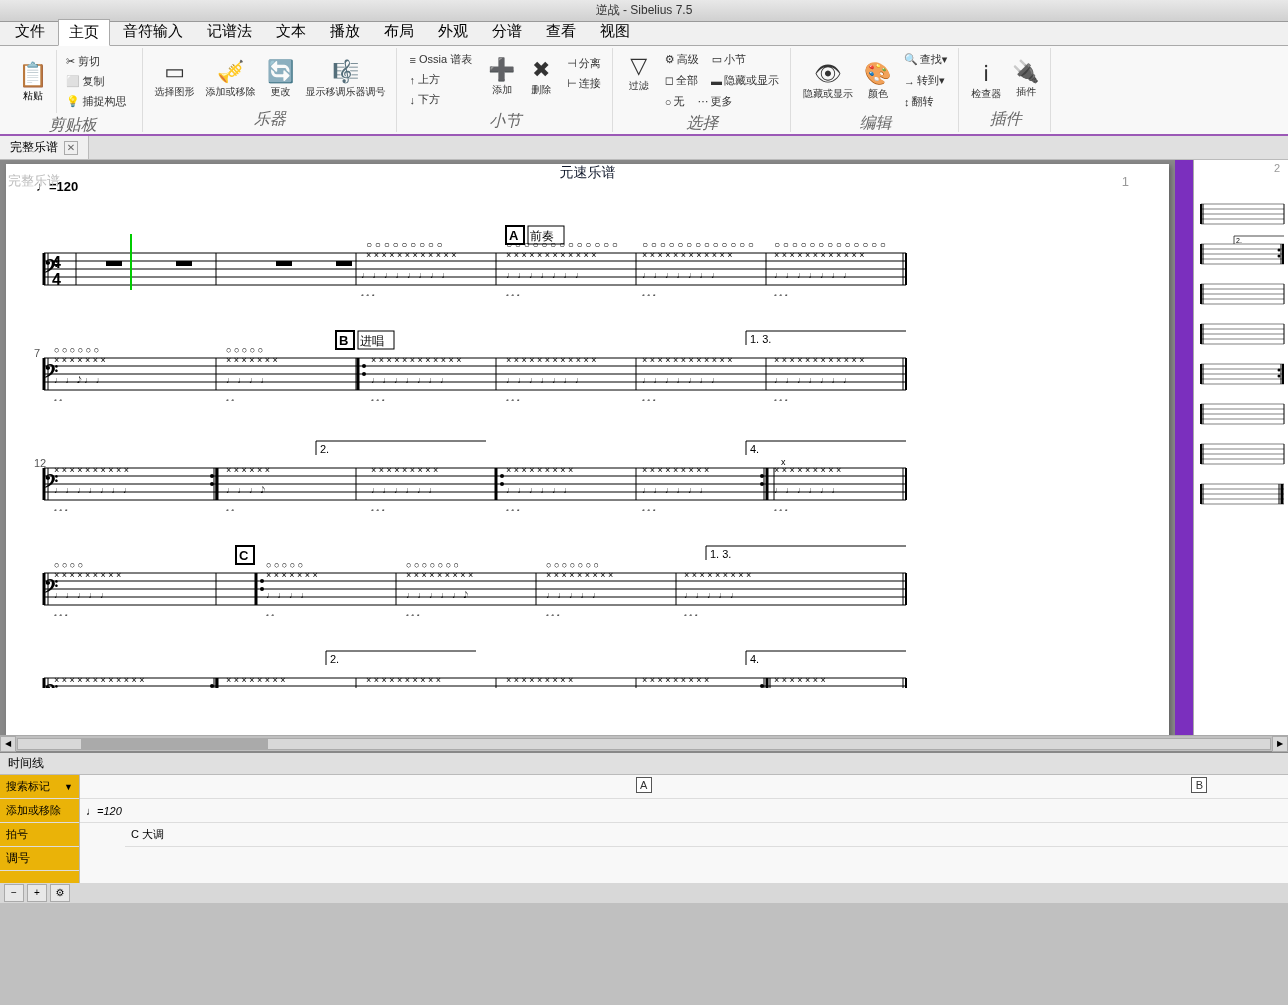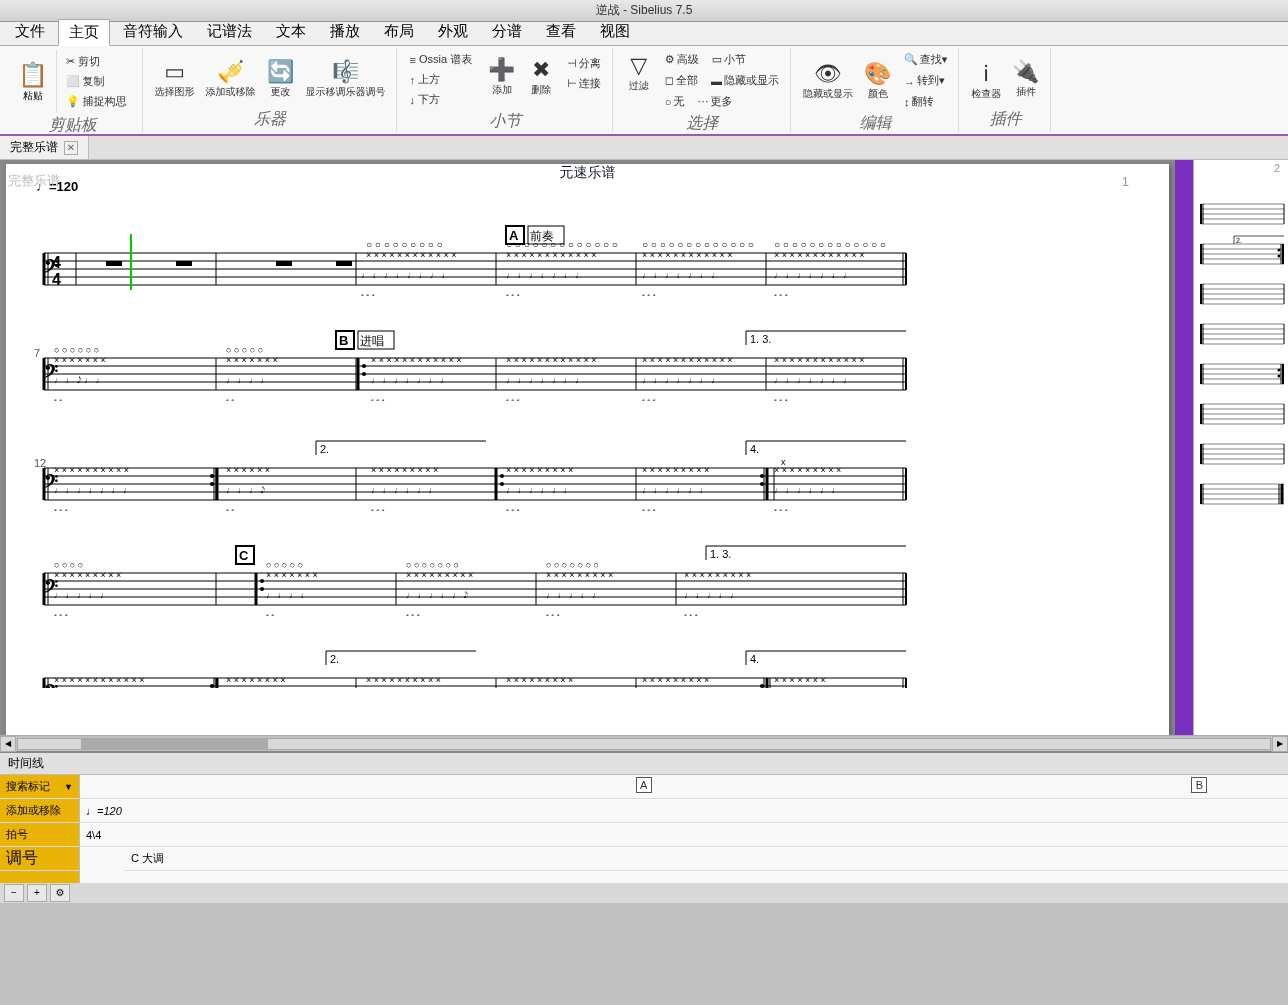--- a/index.html
+++ b/index.html
@@ -967,41 +967,38 @@
       <div class="timeline-label-row" style="height:24px; display:flex; align-items:center; padding:0 6px; border-bottom:1px solid #ddd; font-size:11px; justify-content:space-between;">
         <span>搜索标记</span>
         <span style="font-size:9px; cursor:pointer;">▼</span>
       </div>
       <div class="timeline-label-row" style="height:24px; display:flex; align-items:center; padding:0 6px; border-bottom:1px solid #ddd; font-size:11px;">
         <span>添加或移除</span>
       </div>
       <div class="timeline-label-row" style="height:24px; display:flex; align-items:center; padding:0 6px; border-bottom:1px solid #ddd; font-size:11px;">
         <span>拍号</span>
       </div>
-      <div class="timeline-label-row" style="height:24px; display:flex; align-items:center; padding:0 6px; border-bottom:1px solid #ddd; font-size:16px;">
+      <div class="timeline-label-row" style="height:24px; display:flex; align-items:center; padding:0 6px; border-bottom:1px solid #ddd; font-size:12px;">
         <span>调号</span>
       </div>
     </div>
 
     <div id="timeline-track" style="flex:1; position:relative; background:#f8f8f8;">
 
       <div style="height:24px; border-bottom:1px solid #ddd; position:relative;">
 
         <div style="position:absolute; left:46%; top:2px; font-size:11px; color:#333; text-align:center; border:1px solid #555; width:16px; height:16px; display:flex; align-items:center; justify-content:center; background:#fff;">A</div>
 
         <div style="position:absolute; left:92%; top:2px; font-size:11px; color:#333; text-align:center; border:1px solid #555; width:16px; height:16px; display:flex; align-items:center; justify-content:center; background:#fff;">B</div>
       </div>
 
       <div style="height:24px; border-bottom:1px solid #ddd; position:relative; display:flex; align-items:center; padding-left:6px;">
         <span style="font-size:11px; font-style:italic;">♩=120</span>
       </div>
 
-      <div style="height:24px; border-bottom:1px solid #ddd; position:relative; display:flex; align-items:center; padding-left:6px;">
-        <span style="font-size:11px;">4\4</span>
-      </div>
 
       <div style="height:24px; border-bottom:1px solid #ddd; position:relative; display:flex; align-items:center; padding-left:6px;margin-left:45px;">
         <span style="font-size:11px;">C 大调</span>
       </div>
     </div>
   </div>
 </div>
 
 <div id="bottom-toolbar" style="height:22px; background:#d8d8d8; border-top:1px solid #bbb; display:flex; align-items:center; padding:0 4px; gap:3px;">
   <div class="bottom-btn" style="width:20px; height:18px; background:#e8e8e8; border:1px solid #aaa; display:flex; align-items:center; justify-content:center; font-size:10px; cursor:pointer;">−</div>

